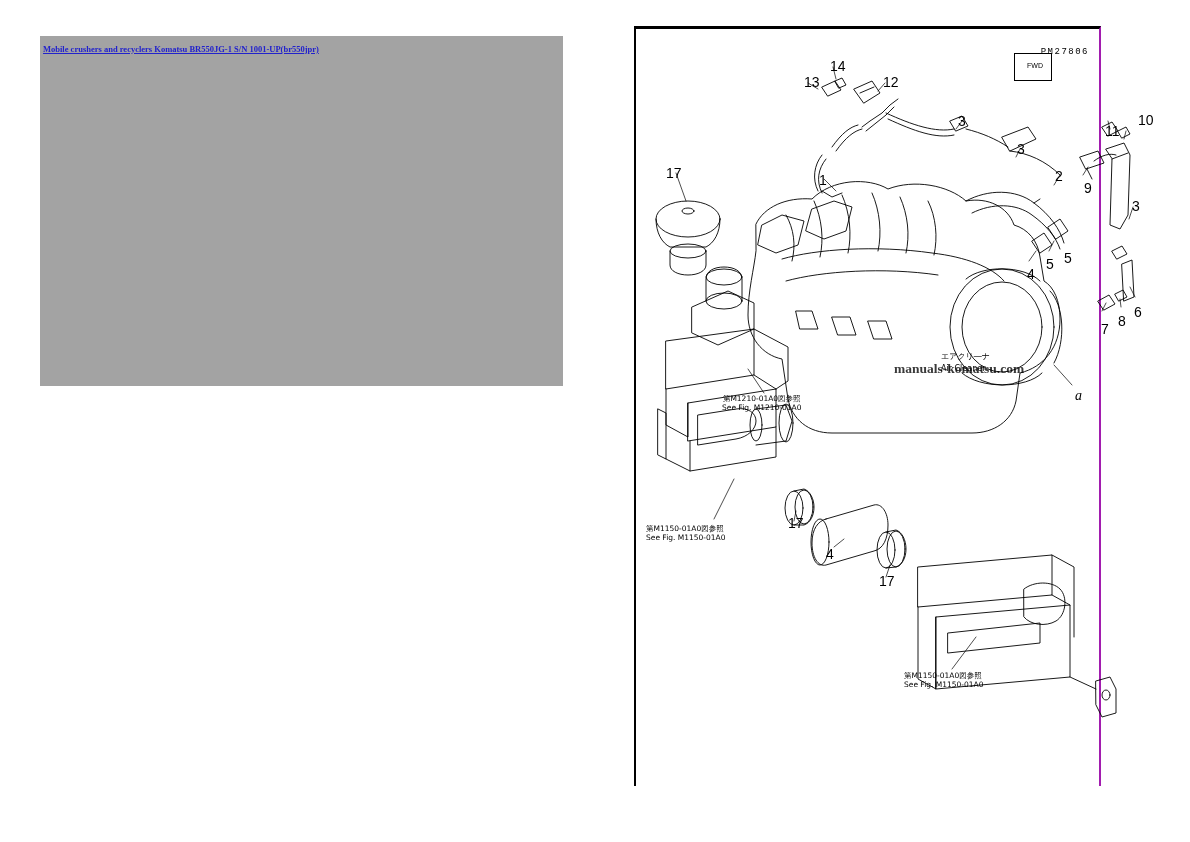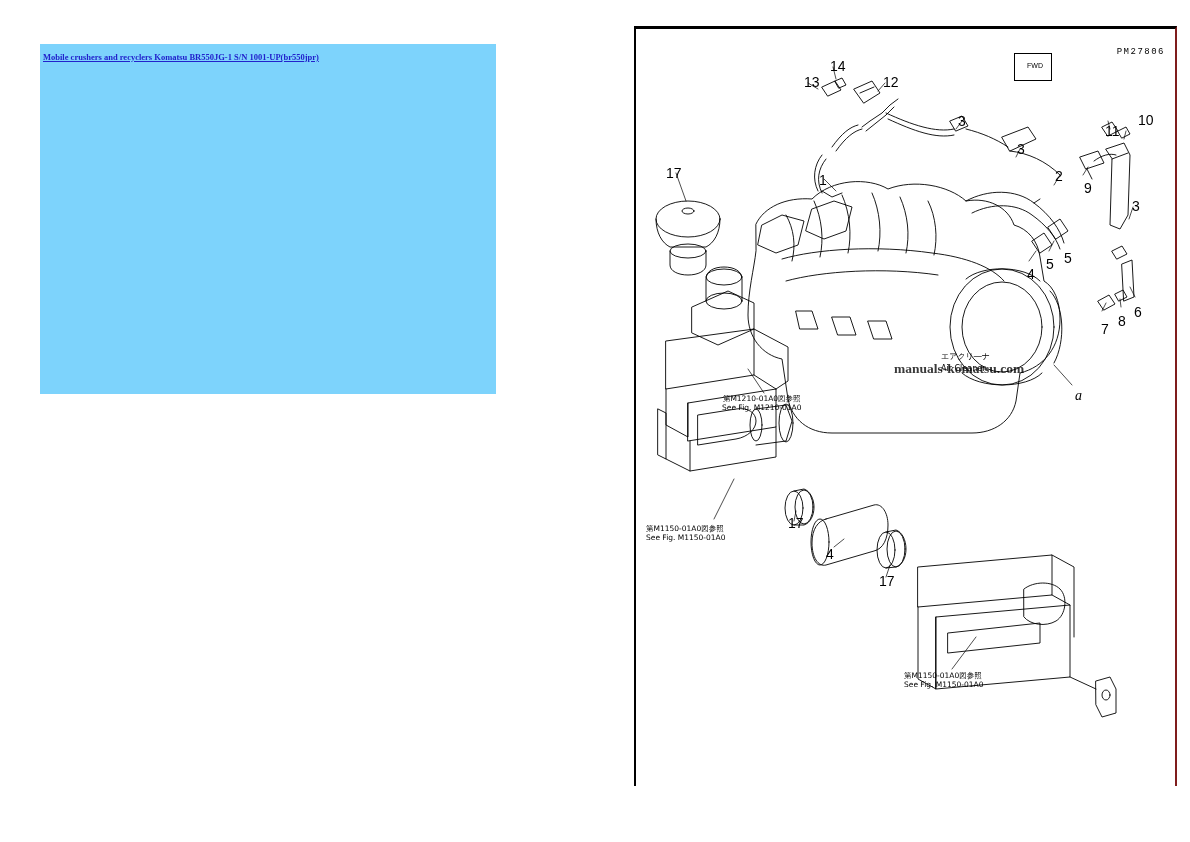--- a/index.html
+++ b/index.html
@@ -12,50 +12,50 @@
   }
   body {
     font-family: "Liberation Sans", sans-serif;
     position: relative;
   }
 
   
   #left-panel {
     position: absolute;
     left: 40px;
-    top: 44px;
-    width: 456px;
+    top: 36px;
+    width: 523px;
     height: 350px;
-    background: #7dd3fc;
+    background: #a3a3a3;
   }
   #left-title-link {
     position: absolute;
     left: 3px;
     top: 8px;
     font-size: 8.5px;
     color: #2222cc;
     text-decoration: underline;
     white-space: nowrap;
     font-family: "Liberation Serif", serif;
     font-weight: bold;
     letter-spacing: 0px;
     cursor: pointer;
   }
 
   
   #drawing-panel {
     position: absolute;
     left: 634px;
     top: 26px;
-    width: 543px;
+    width: 467px;
     height: 760px;
     background: #ffffff;
     border-left: 2px solid #000;
     border-top: 3px solid #000;
-    border-right: 2px solid #7f1d1d;
+    border-right: 2px solid #a21caf;
     box-sizing: border-box;
   }
   #drawing-svg {
     position: absolute;
     left: 0;
     top: 0;
     width: 515px;
     height: 760px;
   }
   .dw-label {

